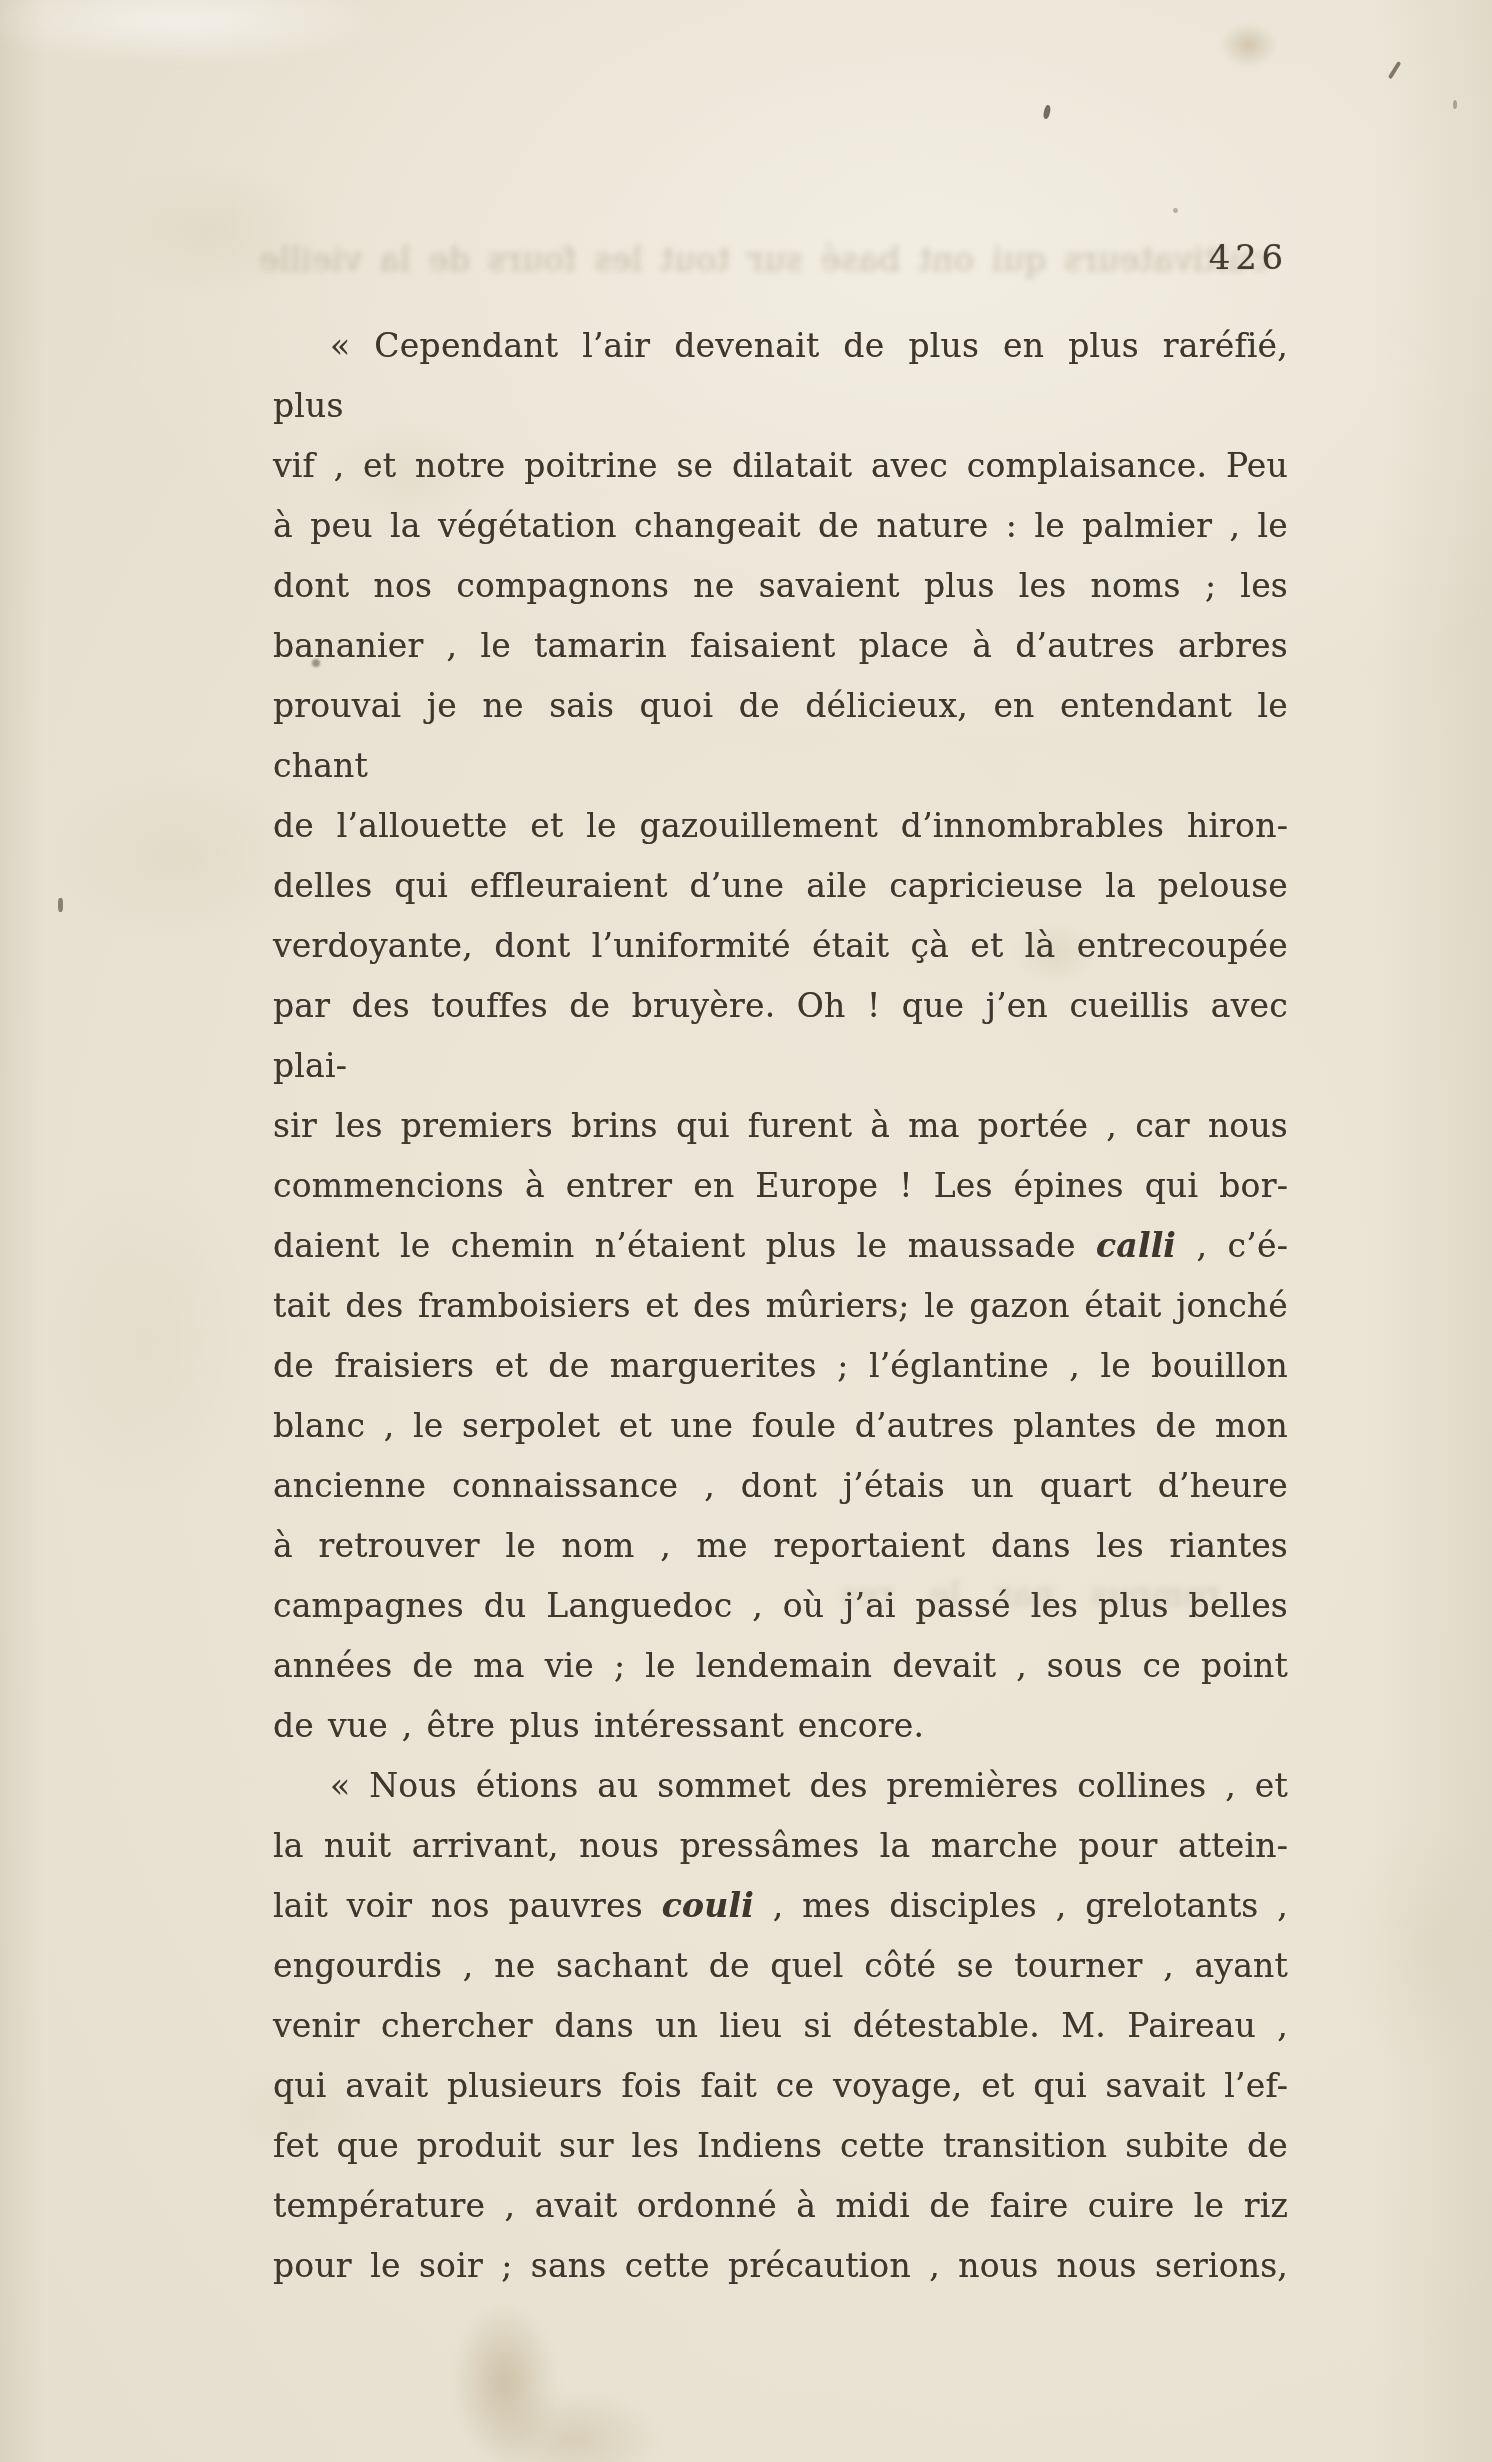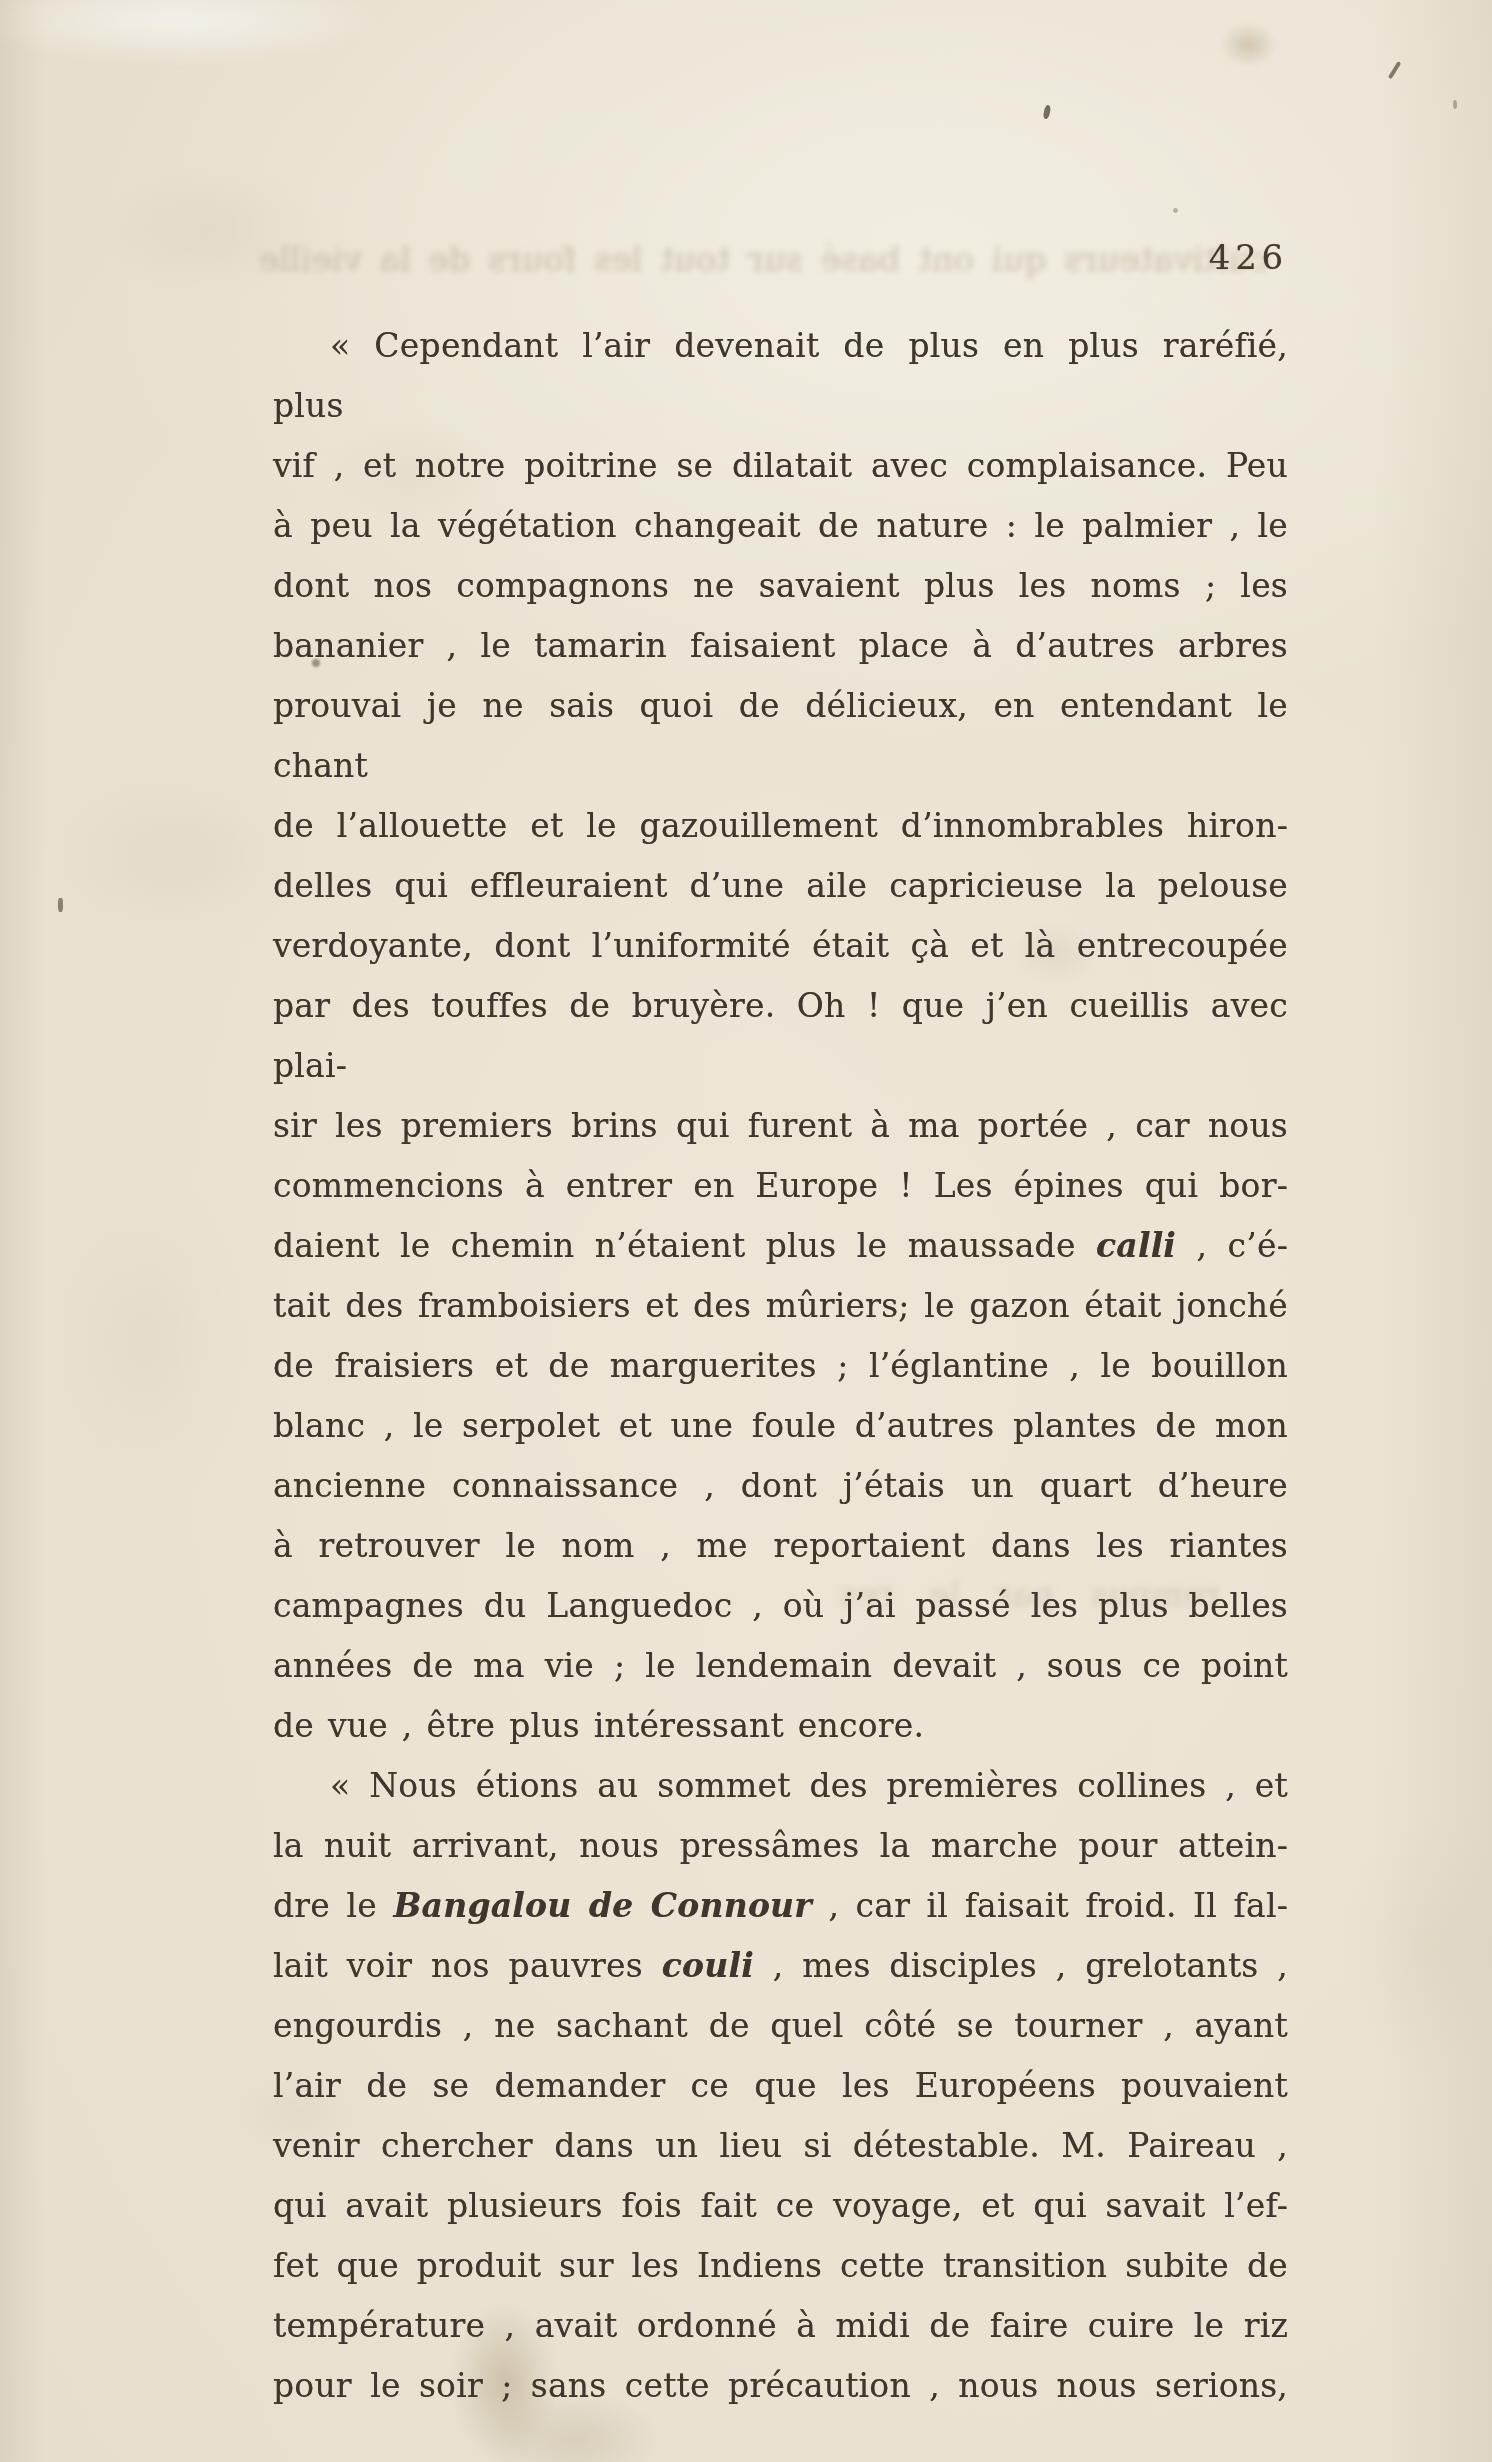--- a/index.html
+++ b/index.html
@@ -89,24 +89,22 @@
       <div class="line"><span>tait des framboisiers et des mûriers; le gazon était jonché</span></div>
       <div class="line"><span>de fraisiers et de marguerites ; l’églantine , le bouillon</span></div>
       <div class="line"><span>blanc , le serpolet et une foule d’autres plantes de mon</span></div>
       <div class="line"><span>ancienne connaissance , dont j’étais un quart d’heure</span></div>
       <div class="line"><span>à retrouver le nom , me reportaient dans les riantes</span></div>
       <div class="line"><span>campagnes du Languedoc , où j’ai passé les plus belles</span></div>
       <div class="line"><span>années de ma vie ; le lendemain devait , sous ce point</span></div>
       <div class="line no-just"><span>de vue , être plus intéressant encore.</span></div>
       <div class="line indent"><span>« Nous étions au sommet des premières collines , et</span></div>
       <div class="line"><span>la nuit arrivant, nous pressâmes la marche pour attein-</span></div>
-      <div class="line"><span>dre le </span><span class="it">Bangalou de Connour</span><span> , car il faisait froid. Il fal-</span></div>
       <div class="line"><span>lait voir nos pauvres </span><span class="it">couli</span><span> , mes disciples , grelotants ,</span></div>
       <div class="line"><span>engourdis , ne sachant de quel côté se tourner , ayant</span></div>
-      <div class="line"><span>l’air de se demander ce que les Européens pouvaient</span></div>
       <div class="line"><span>venir chercher dans un lieu si détestable. M. Paireau ,</span></div>
       <div class="line"><span>qui avait plusieurs fois fait ce voyage, et qui savait l’ef-</span></div>
       <div class="line"><span>fet que produit sur les Indiens cette transition subite de</span></div>
       <div class="line"><span>température , avait ordonné à midi de faire cuire le riz</span></div>
       <div class="line"><span>pour le soir ; sans cette précaution , nous nous serions,</span></div>
     </div>
 
 </div>
 
 

